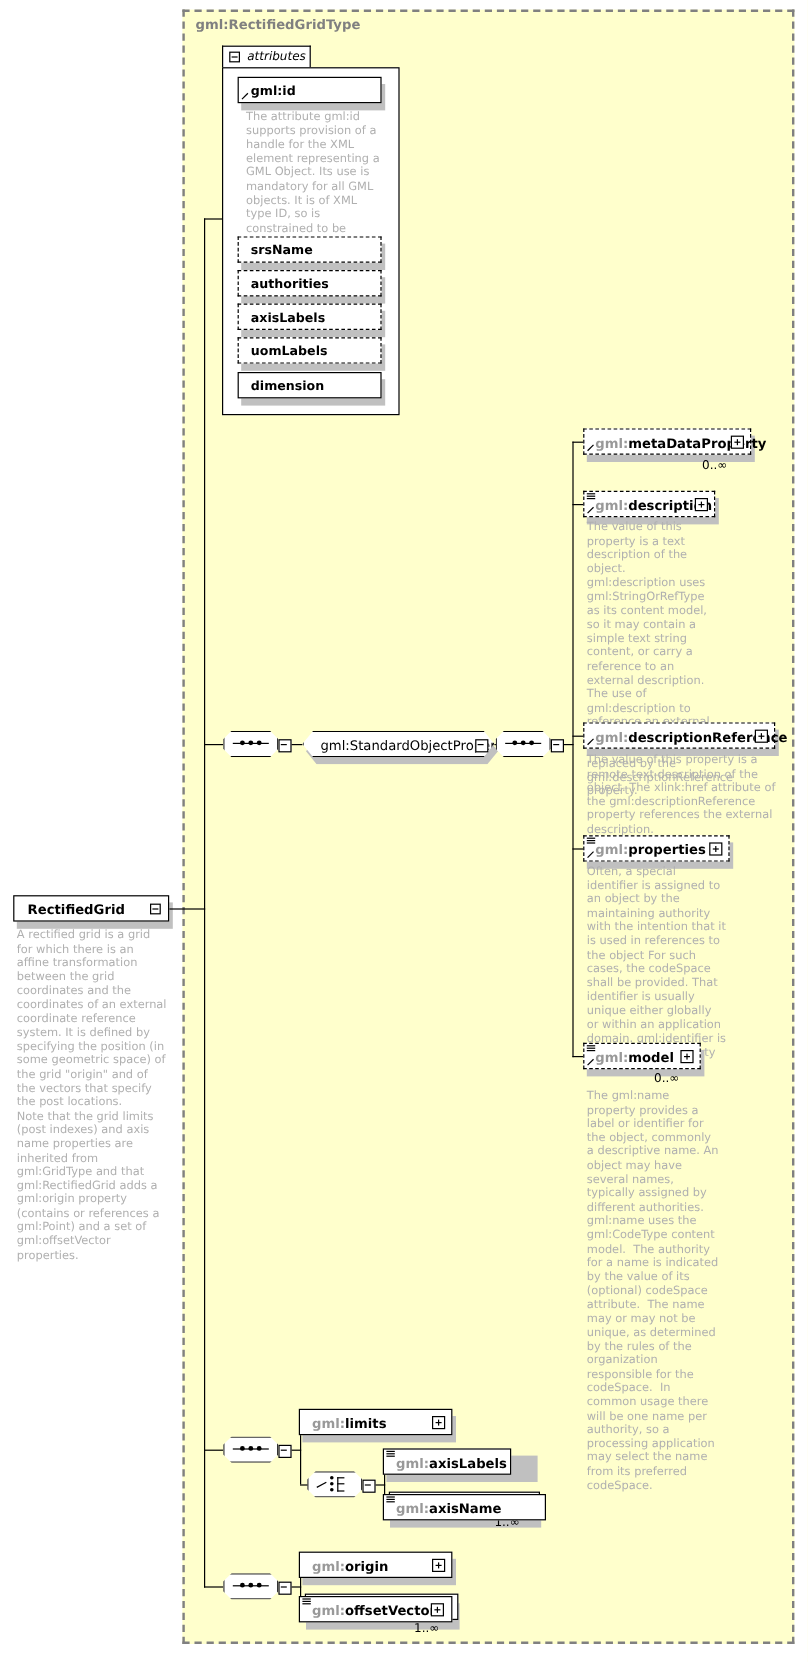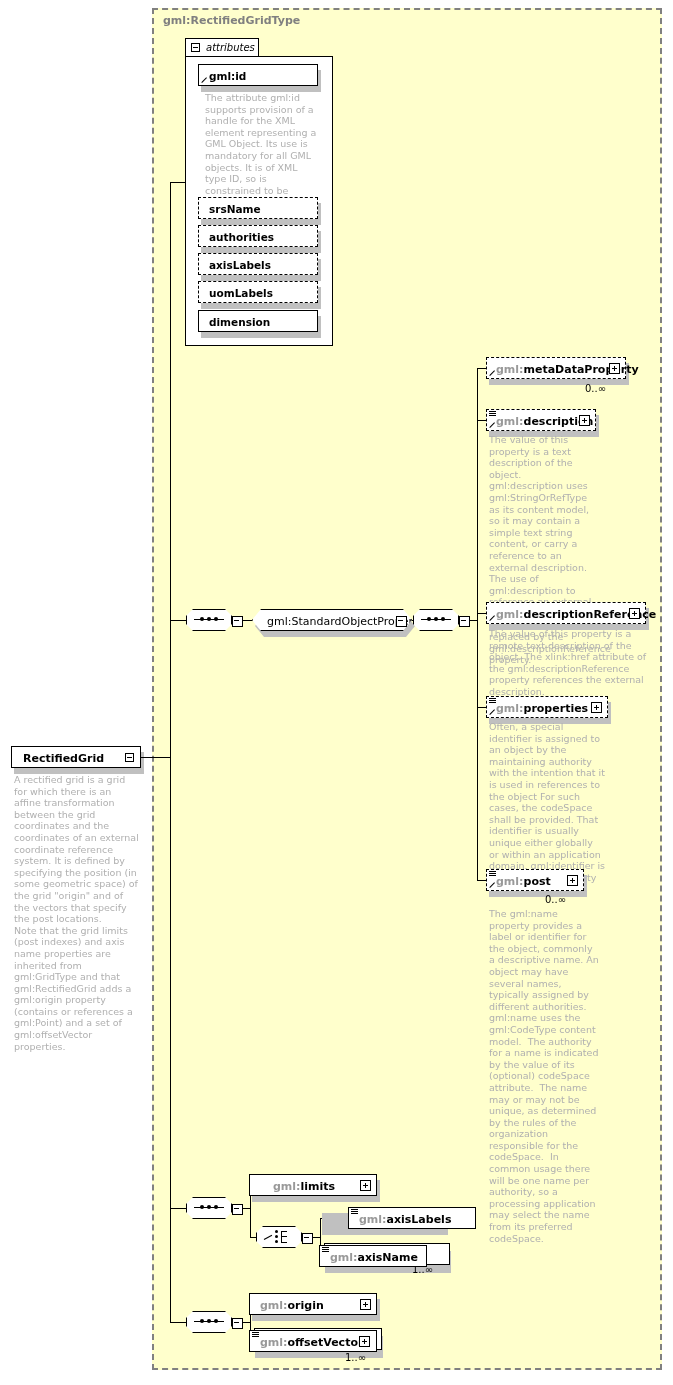--- a/index.html
+++ b/index.html
@@ -299,21 +299,21 @@
 
 <div class="shadowgray abs" style="left:489px;top:875px;width:98px;height:22px;"></div>
 <div class="nodebox dashed" style="left:486px;top:869px;width:98px;height:22px;z-index:2;">
   <span class="doclines" style="left:2px;top:1px;">
       <i></i>
       <i></i>
       <i></i>
     </span>
   <span class="refarrow" style="left:3px;bottom:2px;"></span>
   <span class="nodelabel" style="left:9px;top:5px;">
-    <span class="ns">gml:</span><span>post</span>
+    <span class="ns">gml:</span><span>model</span>
   </span>
   <span class="plusbox" style="right:5px;top:5px;"></span>
 </div>
 <div class="card" style="left:545px;top:894px;">0..∞</div>
 <div class="doc" style="left:489px;top:908px;width:110px;">The gml:name property provides a label or identifier for the object, commonly a descriptive name. An object may have several names, typically assigned by different authorities. gml:name uses the gml:CodeType content model.  The authority for a name is indicated by the value of its (optional) codeSpace attribute.  The name may or may not be unique, as determined by the rules of the organization responsible for the codeSpace.  In common usage there will be one name per authority, so a processing application may select the name from its preferred codeSpace.</div>
 
 <div class="comp" style="left:186px;top:1197px;">
   <span class="octshadow"></span>
   <span class="oct"></span>
   <span class="seqglyph">
@@ -323,21 +323,21 @@
     </span>
 </div>
 <div class="minusbox abs" style="left:232px;top:1204px;width:11px;height:11px;"></div>
 <div class="ln lnh abs" style="left:243px;top:1208px;width:8px;"></div>
 <div class="ln lnv abs" style="left:250px;top:1185px;height:52px;"></div>
 <div class="ln lnh abs" style="left:250px;top:1185px;width:9px;"></div>
 <div class="ln lnh abs" style="left:250px;top:1237px;width:9px;"></div>
 
 <div class="shadowgray abs" style="left:252px;top:1180px;width:128px;height:22px;"></div>
 <div class="nodebox" style="left:249px;top:1174px;width:128px;height:22px;z-index:2;">
-  <span class="nodelabel" style="left:10px;top:5px;margin-left:13px;">
+  <span class="nodelabel" style="left:10px;top:5px;">
     <span class="ns">gml:</span><span>limits</span>
   </span>
   <span class="plusbox" style="right:5px;top:5px;"></span>
 </div>
 
 <div class="comp" style="left:256px;top:1226px;">
   <span class="octshadow"></span>
   <span class="oct"></span>
   <span class="choglyph">
     <span class="diag"></span>
@@ -350,34 +350,34 @@
       <span class="hb hb3"></span>
   </span>
 </div>
 <div class="minusbox abs" style="left:302px;top:1233px;width:11px;height:11px;"></div>
 <div class="ln lnh abs" style="left:313px;top:1237px;width:8px;"></div>
 <div class="ln lnv abs" style="left:320px;top:1218px;height:38px;"></div>
 <div class="ln lnh abs" style="left:320px;top:1218px;width:9px;"></div>
 <div class="ln lnh abs" style="left:320px;top:1255px;width:9px;"></div>
 
 <div class="shadowgray abs" style="left:322px;top:1213px;width:126px;height:22px;"></div>
-<div class="nodebox" style="left:319px;top:1207px;width:128px;height:22px;z-index:2;margin-left:29px;">
+<div class="nodebox" style="left:319px;top:1207px;width:107px;height:22px;z-index:2;">
   <span class="doclines" style="left:2px;top:1px;">
       <i></i>
       <i></i>
       <i></i>
     </span>
   <span class="nodelabel" style="left:10px;top:5px;">
     <span class="ns">gml:</span><span>axisLabels</span>
   </span>
 </div>
 
 <div class="shadowgray abs" style="left:325px;top:1251px;width:126px;height:22px;"></div>
 <div class="stack2" style="left:324px;top:1243px;width:126px;height:22px;z-index:2;"></div>
-<div class="nodebox" style="left:319px;top:1245px;width:108px;height:22px;z-index:3;">
+<div class="nodebox" style="left:319px;top:1245px;width:136px;height:22px;z-index:3;">
   <span class="doclines" style="left:2px;top:1px;">
       <i></i>
       <i></i>
       <i></i>
     </span>
   <span class="nodelabel" style="left:10px;top:5px;">
     <span class="ns">gml:</span><span>axisName</span>
   </span>
 </div>
 <div class="card" style="left:412px;top:1264px;">1..∞</div>

